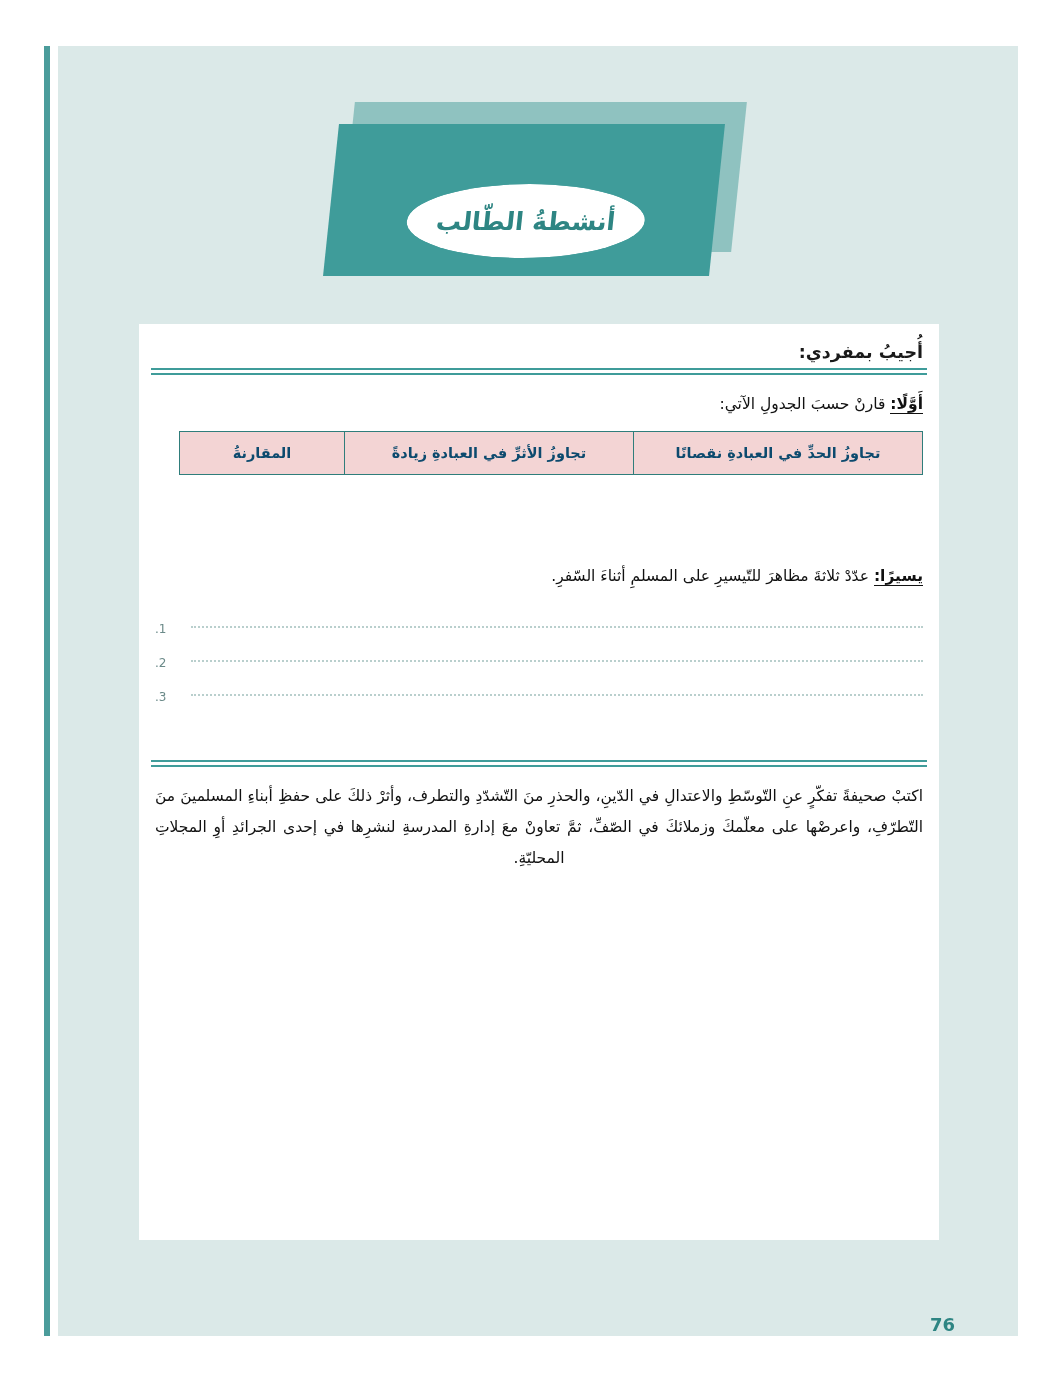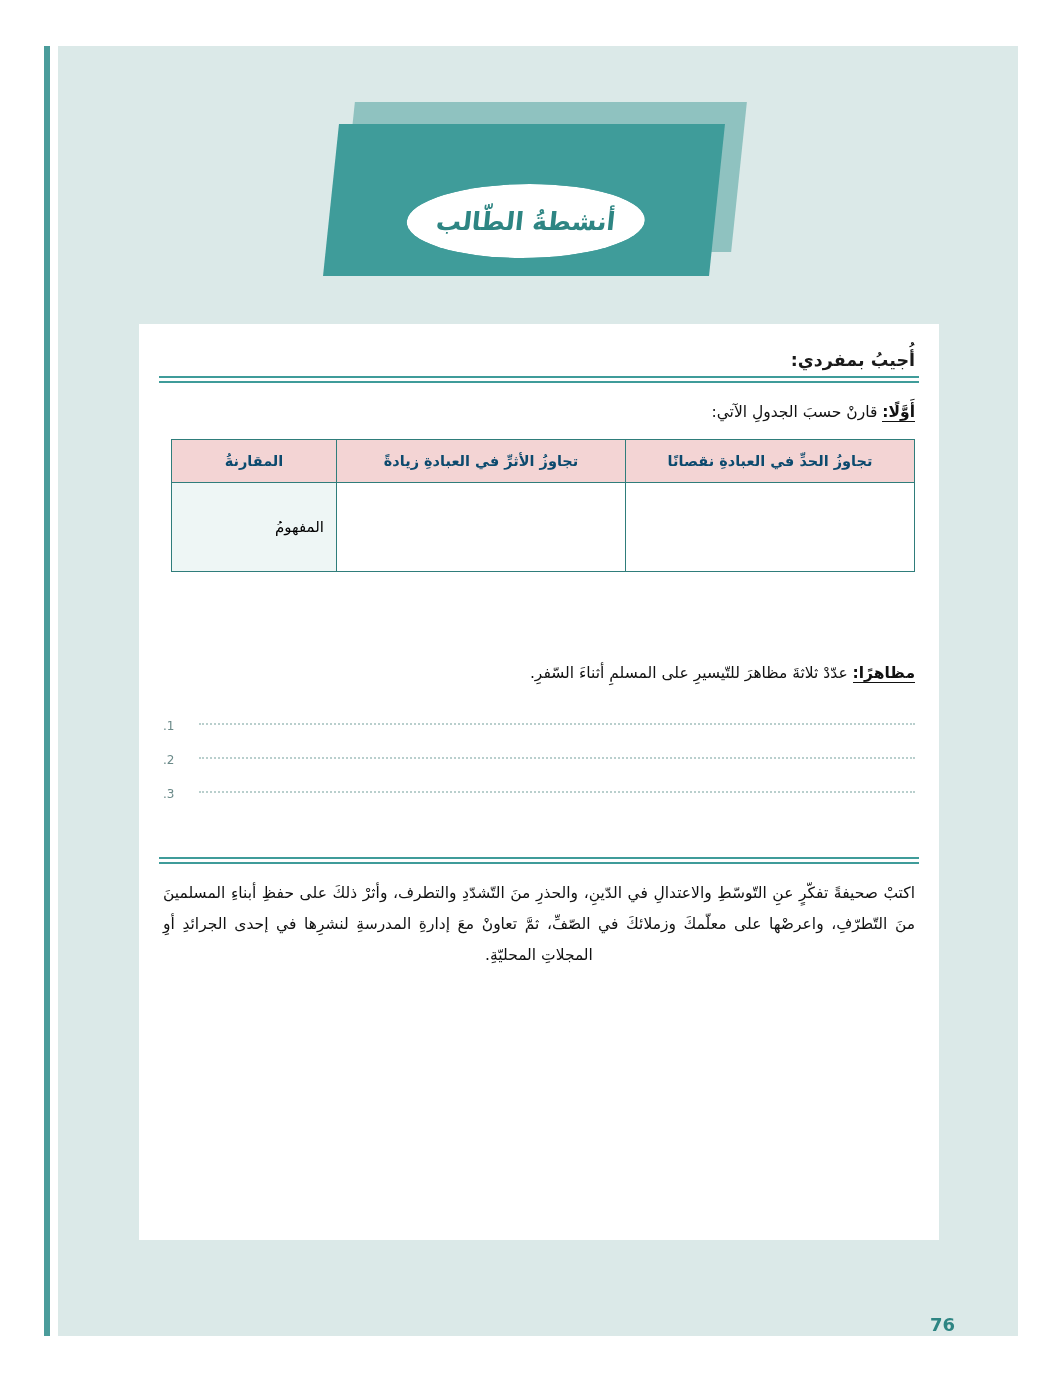--- a/index.html
+++ b/index.html
@@ -89,21 +89,21 @@
 
   
   .card {
     position: absolute;
     left: 139px;
     top: 324px;
     width: 800px;
     height: 916px;
     background: #ffffff;
     box-sizing: border-box;
-    padding: 8px;
+    padding: 0;
   }
 
   .sec-head {
     direction: rtl;
     text-align: right;
     font-size: 17.5px;
     font-weight: bold;
     color: #1a1a1a;
     padding: 0 16px 0 16px;
   }
@@ -246,32 +246,27 @@
 
     <table class="cmp">
       <thead>
         <tr>
           <th>تجاوزُ الحدِّ في العبادةِ نقصانًا</th>
           <th>تجاوزُ الأثرِّ في العبادةِ زيادةً</th>
           <th class="first-col">المقارنةُ</th>
         </tr>
       </thead>
       <tbody>
-        <tr>
-          <td class="blank-cell"></td>
-          <td class="blank-cell"></td>
-          <td class="label-cell">المفهومُ</td>
-        </tr>
       </tbody>
     </table>
 
     <div style="height:72px"></div>
 
     <div class="q-line">
-      <span class="q-label">مظاهرًا:</span><span> عدّدْ ثلاثةَ مظاهرَ للتّيسيرِ على المسلمِ أثناءَ السّفرِ.</span>
+      <span class="q-label">يسيرًا:</span><span> عدّدْ ثلاثةَ مظاهرَ للتّيسيرِ على المسلمِ أثناءَ السّفرِ.</span>
     </div>
 
     <div class="answers">
       <div class="ans-row">
         <div class="ans-dots"></div>
         <div class="ans-num">.1</div>
       </div>
       <div class="ans-row">
         <div class="ans-dots"></div>
         <div class="ans-num">.2</div>

